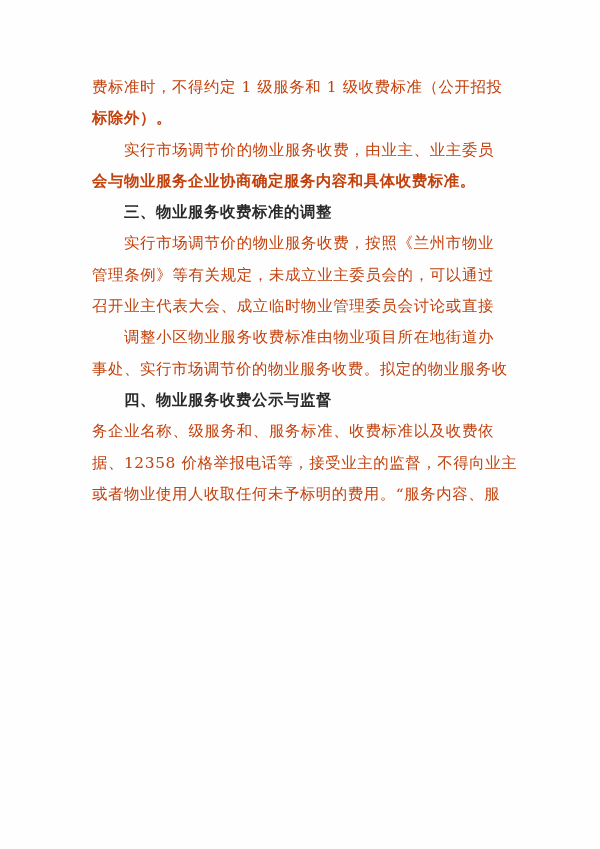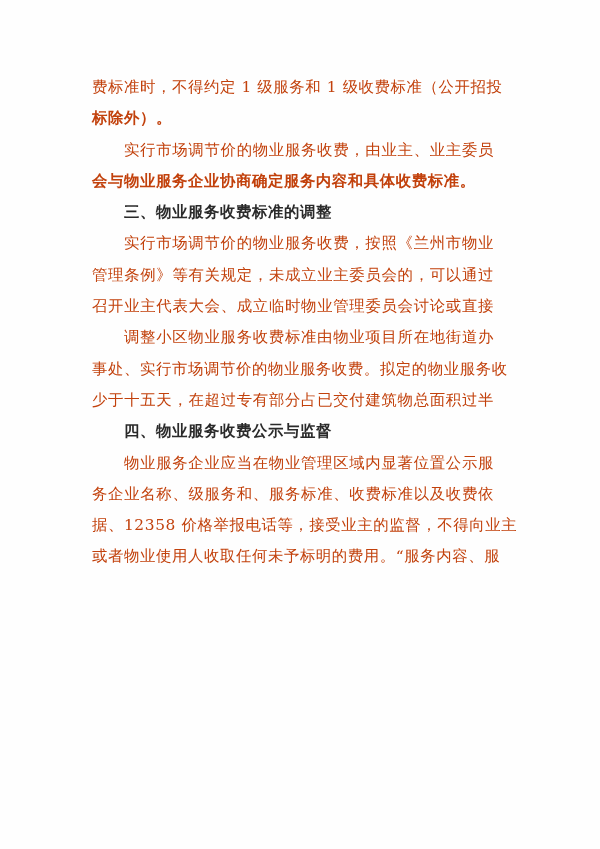--- a/index.html
+++ b/index.html
@@ -61,22 +61,20 @@
   <div class="line last">会与物业服务企业协商确定服务内容和具体收费标准。</div>
 
   <div class="line heading">三、物业服务收费标准的调整</div>
 
   <div class="line indent">实行市场调节价的物业服务收费，按照《兰州市物业</div>
   <div class="line">管理条例》等有关规定，未成立业主委员会的，可以通过</div>
   <div class="line">召开业主代表大会、成立临时物业管理委员会讨论或直接</div>
 
   <div class="line indent">调整小区物业服务收费标准由物业项目所在地街道办</div>
   <div class="line">事处、实行市场调节价的物业服务收费。拟定的物业服务收</div>
-  <div class="line">少于十五天，在超过专有部分占已交付建筑物总面积过半</div>
 
   <div class="line heading">四、物业服务收费公示与监督</div>
 
-  <div class="line indent">物业服务企业应当在物业管理区域内显著位置公示服</div>
   <div class="line">务企业名称、级服务和、服务标准、收费标准以及收费依</div>
   <div class="line wide">据、12358 价格举报电话等，接受业主的监督，不得向业主</div>
   <div class="line">或者物业使用人收取任何未予标明的费用。“服务内容、服</div>
 
 </div>
 
 </body></html>

